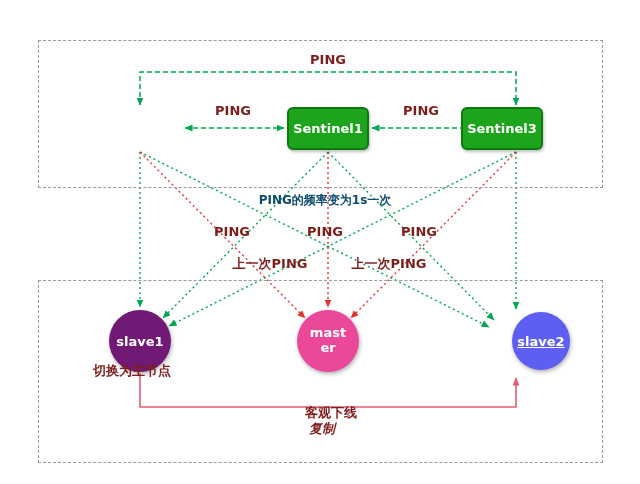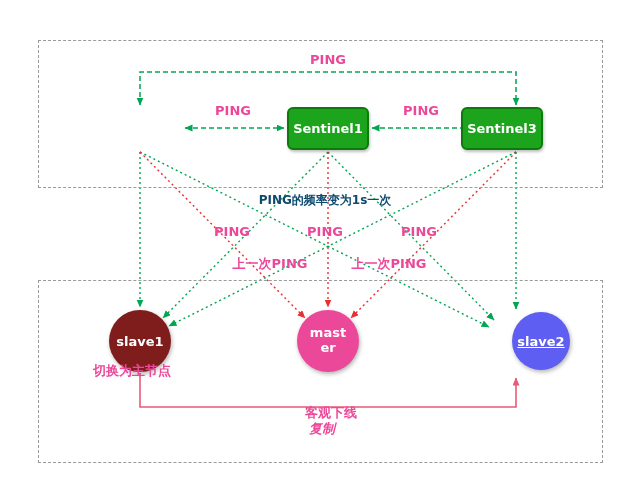--- a/index.html
+++ b/index.html
@@ -37,30 +37,30 @@
   .node-circle {
     position: absolute;
     border-radius: 50%;
     color: #ffffff;
     font-weight: bold;
     font-size: 13px;
     display: flex; align-items: center; justify-content: center;
     text-align: center;
     box-shadow: 1px 2px 4px rgba(0,0,0,.3);
   }
-  #slave1 { left: 109px; top: 310px; width: 62px; height: 62px; background: #7f1d1d; }
+  #slave1 { left: 109px; top: 310px; width: 62px; height: 62px; background: #701a75; }
   #master { left: 297px; top: 310px; width: 62px; height: 62px; background: #ec4899; }
   #slave2 { left: 512px; top: 312px; width: 58px; height: 58px; background: #5e5ef2; text-decoration: underline; }
   #master .wrap { display: inline-block; width: 44px; word-break: break-all; line-height: 1.15; }
 
   .lbl {
     position: absolute;
     font-weight: bold;
     font-size: 13px;
-    color: #ec4899;
+    color: #7f1d1d;
     transform: translateX(-50%);
     white-space: nowrap;
   }
   #ping-top   { left: 328px; top: 52px; }
   #ping-left  { left: 233px; top: 103px; }
   #ping-right { left: 421px; top: 103px; }
   #freq-note  { left: 325px; top: 192px; color: #0c4a6e; font-size: 12px; }
   #ping-m1 { left: 232px; top: 224px; }
   #ping-m2 { left: 325px; top: 224px; }
   #ping-m3 { left: 419px; top: 224px; }

